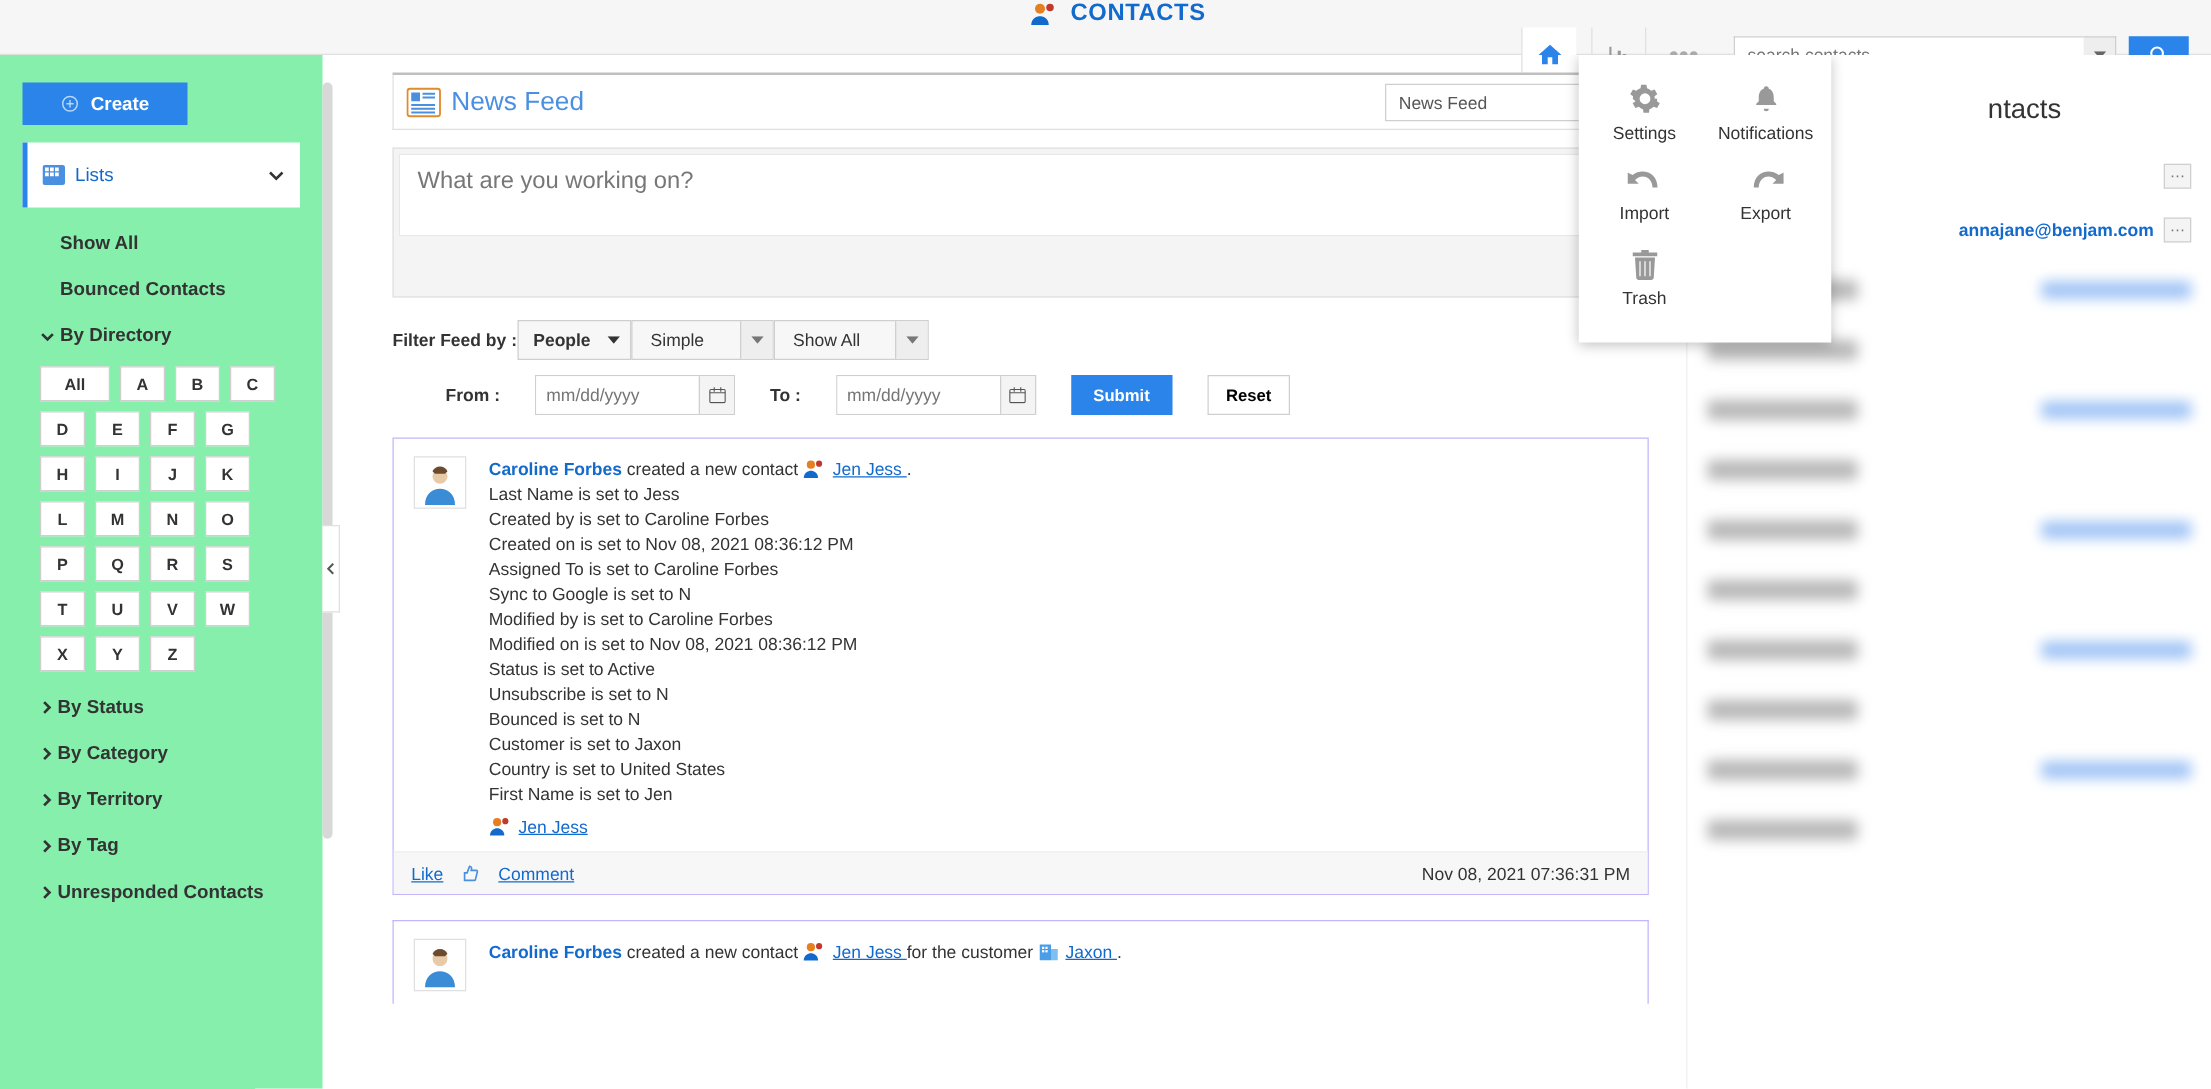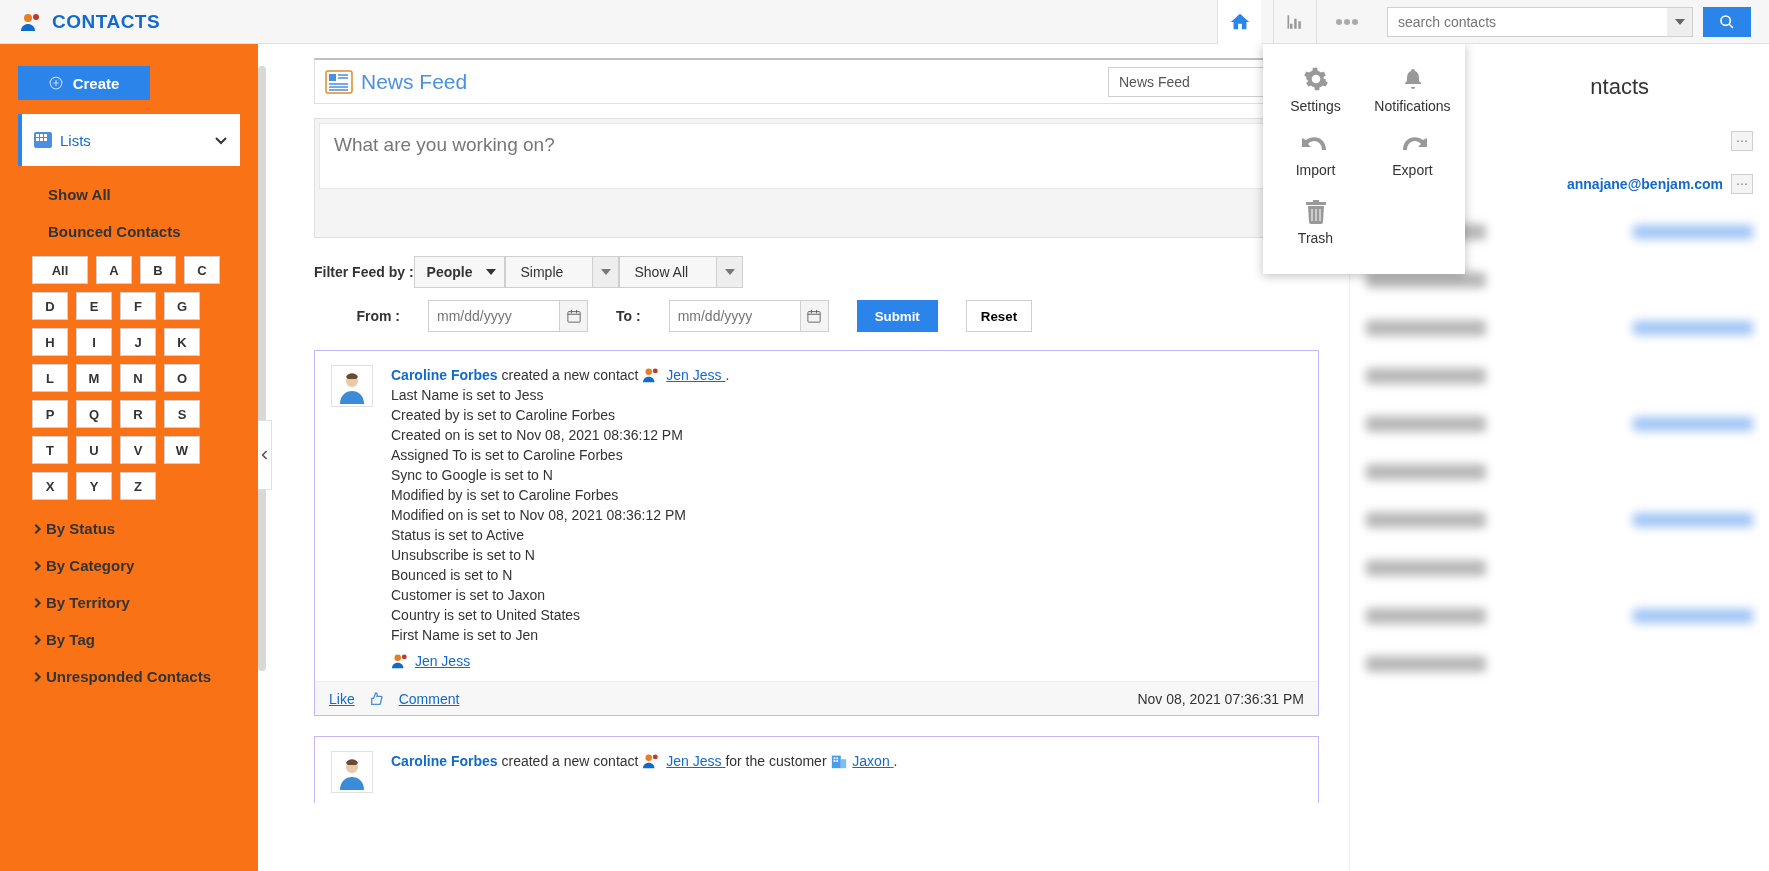--- a/index.html
+++ b/index.html
@@ -1,29 +1,29 @@
 <!DOCTYPE html>
 <html><head>
 <meta charset="utf-8">
 <style>
 * { box-sizing: border-box; margin: 0; padding: 0; }
 body { font-family: "Helvetica Neue", Arial, sans-serif; font-size: 14px; color: #333; background: #fff; overflow: hidden; }
-.topbar { height: 44px; background: #f6f6f6; border-bottom: 1px solid #e0e0e0; display: flex; align-items: center; }
+.topbar { height: 44px; background: #f6f6f6; border-bottom: 1px solid #e0e0e0; display: flex; align-items: center; flex-direction: column; }
 .brand { display: flex; align-items: center; padding-left: 20px; gap: 8px; }
 .brand-text { color: #136acd; font-weight: 700; font-size: 19px; letter-spacing: 0.5px; }
 .topbar-right { margin-left: auto; display: flex; align-items: center; padding-right: 18px; gap: 12px; }
 .tab-btn { width: 44px; height: 44px; display: flex; align-items: center; justify-content: center; border-left: 1px solid #e0e0e0; }
 .tab-btn.active { background: #fff; }
 .search-wrap { display: flex; align-items: center; }
 .search-input { width: 280px; height: 30px; border: 1px solid #cfcfcf; border-right: none; padding: 0 10px; font-size: 14px; color: #555; }
 .search-caret { width: 26px; height: 30px; background: #eee; border: 1px solid #cfcfcf; border-left: none; display: flex; align-items: center; justify-content: center; }
 .search-btn { width: 48px; height: 30px; background: #2a84e9; display: flex; align-items: center; justify-content: center; margin-left: 10px; }
 
 .layout { display: flex; height: calc(100vh - 44px); }
-.sidebar { width: 258px; background: #f97316; padding: 22px 18px; overflow-y: auto; }
+.sidebar { width: 258px; background: #86efac; padding: 22px 18px; overflow-y: auto; }
 .scrollbar-track { width: 8px; background: #d8d8d8; border-radius: 4px; align-self: stretch; margin: 22px 2px 200px 0; }
 .create-btn { width: 132px; height: 34px; background: #2a84e9; color: #fff; font-weight: 700; font-size: 15px; display: flex; align-items: center; justify-content: center; gap: 10px; border: none; }
 .lists-header { margin-top: 14px; height: 52px; background: #fff; border-left: 4px solid #2a84e9; display: flex; align-items: center; padding: 0 12px; }
 .lists-header .label { color: #136acd; font-size: 15px; margin-left: 8px; }
 .sub-item { padding: 10px 0 10px 30px; font-size: 15px; color: #333; font-weight: 600; }
 .sub-section { padding: 10px 0 10px 14px; font-size: 15px; color: #333; font-weight: 600; display: flex; align-items: center; gap: 4px; }
 .letter-grid { display: flex; flex-wrap: wrap; gap: 8px; padding-left: 14px; margin: 6px 0 10px; }
 .letter { width: 36px; height: 28px; border: 1px solid #cfcfcf; background: #fff; display: flex; align-items: center; justify-content: center; font-size: 13px; font-weight: 600; color: #333; }
 .letter.all { width: 56px; }
 .collapse-handle { position: absolute; width: 14px; height: 70px; background: #fff; border: 1px solid #e0e0e0; border-left: none; display: flex; align-items: center; justify-content: center; left: 258px; top: 420px; }
@@ -146,20 +146,26 @@
         </svg>
       <span class="label">Lists</span>
       <svg style="margin-left:auto;" width="14" height="10" viewBox="0 0 14 10">
           <path fill="none" stroke="#333" stroke-width="2" d="M2 3l5 5 5-5"></path>
         </svg>
     </div>
 
     <div style="margin-top:10px;">
       <div class="sub-item">Show All</div>
       <div class="sub-item">Bounced Contacts</div>
+      <div class="sub-section">
+        <svg width="12" height="10" viewBox="0 0 14 10">
+            <path fill="none" stroke="#333" stroke-width="2.5" d="M2 3l5 5 5-5"></path>
+          </svg>
+        <span>By Directory</span>
+      </div>
       <div class="letter-grid" id="letter-grid">
           <div class="letter all">All</div>
           <div class="letter">A</div>
           <div class="letter">B</div>
           <div class="letter">C</div>
           <div class="letter">D</div>
           <div class="letter">E</div>
           <div class="letter">F</div>
           <div class="letter">G</div>
           <div class="letter">H</div>

